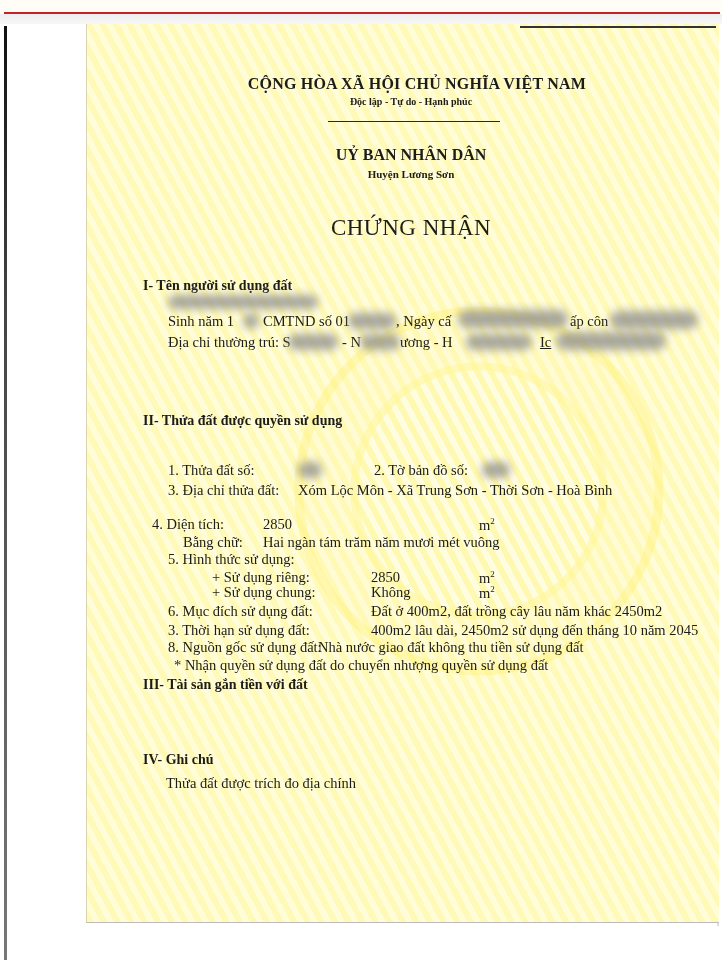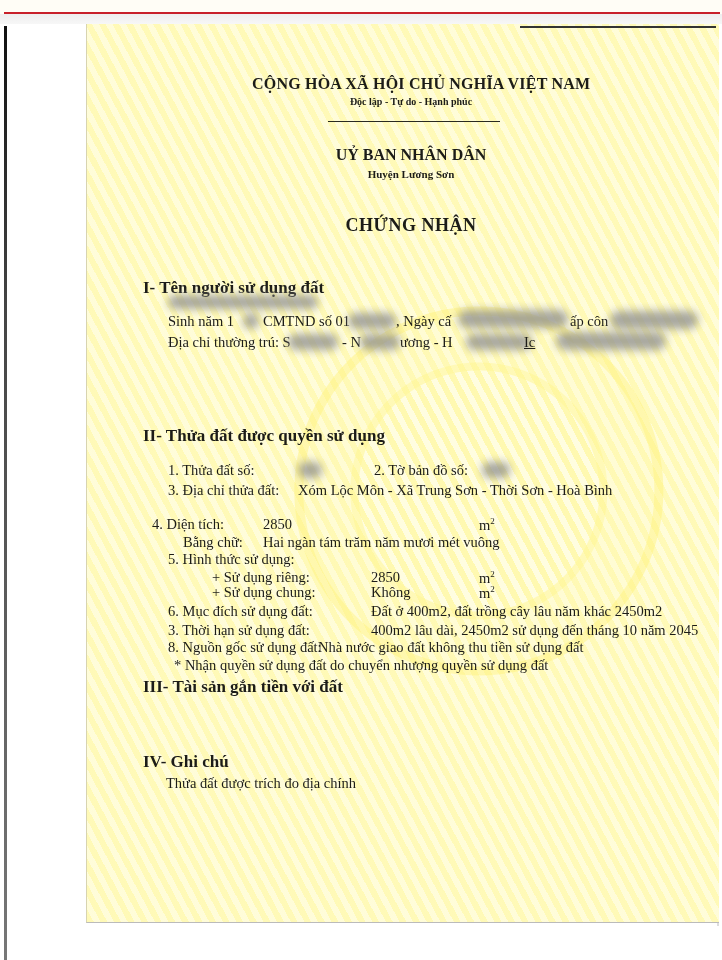--- a/index.html
+++ b/index.html
@@ -18,27 +18,27 @@
     position:absolute; left:86px; top:24px; width:632px; height:898px;
     background:
       radial-gradient(circle at 62% 52%, rgba(255,250,170,0.0) 0 120px, rgba(255,246,150,0.55) 121px 128px, rgba(255,250,190,0.35) 129px 175px, rgba(255,244,140,0.6) 176px 184px, rgba(255,251,200,0.3) 185px 300px),
       repeating-linear-gradient(62deg, rgba(255,247,150,0.55) 0 6px, rgba(255,255,235,0.6) 6px 12px),
       #fffbd0;
     border-left:1px solid #d8d4b0;
     border-bottom:1px solid #bbb;
   }
   .topline { position:absolute; left:520px; top:26px; width:196px; height:2px; background:#333; }
   .t { position:absolute; white-space:nowrap; }
-  .h1 { font-size:16px; font-weight:bold; left:236px; top:75px; width:350px; text-align:left; letter-spacing:0.2px;margin-left:16px; }
+  .h1 { font-size:16px; font-weight:bold; left:236px; top:75px; width:350px; text-align:right; letter-spacing:0.2px; }
   .h2 { font-size:10px; font-weight:bold; left:236px; top:96px; width:350px; text-align:center; }
   .rule { position:absolute; left:328px; top:121px; width:172px; height:1px; background:#2a2a20; }
   .h3 { font-size:16px; font-weight:bold; left:236px; top:146px; width:350px; text-align:center; }
   .h4 { font-size:11px; font-weight:bold; left:236px; top:168px; width:350px; text-align:center; }
-  .title { font-size:18px; font-weight:bold; left:236px; top:215px; width:350px; text-align:center; letter-spacing:0.5px; }
-  .sec { font-size:17px; font-weight:bold; }
+  .title { font-size:23px; font-weight:normal; left:236px; top:215px; width:350px; text-align:center; letter-spacing:0.5px; }
+  .sec { font-size:14px; font-weight:bold; }
   .row { font-size:14.5px; }
   .blur { position:absolute; background:rgba(140,140,140,0.75); filter:blur(4px); border-radius:10px; }
   sup { font-size:9px; }
 </style>
 </head>
 <body>
 
 <div class="topbar"></div>
 <div class="redline"></div>
 <div class="greyband"></div>
@@ -66,24 +66,24 @@
 <div class="blur" style="left:458px;top:310px;width:110px;height:18px;"></div>
 <div class="t row" style="left:570px;top:313px;">ấp côn</div>
 <div class="blur" style="left:610px;top:311px;width:88px;height:18px;"></div>
 
 <div class="t row" style="left:168px;top:334px;">Địa chỉ thường trú: S</div>
 <div class="blur" style="left:288px;top:334px;width:50px;height:16px;"></div>
 <div class="t row" style="left:342px;top:334px;">- N</div>
 <div class="blur" style="left:360px;top:334px;width:40px;height:16px;"></div>
 <div class="t row" style="left:400px;top:334px;">ương - H</div>
 <div class="blur" style="left:466px;top:334px;width:66px;height:16px;"></div>
-<div class="t row" style="left:524px;top:334px;text-decoration:underline;">Ic</div>
+<div class="t row" style="left:540px;top:334px;text-decoration:underline;">Ic</div>
 <div class="blur" style="left:556px;top:332px;width:110px;height:18px;"></div>
 
-<div class="t sec" style="left:143px;top:426px;">II- Thửa đất được quyền sử dụng</div>
+<div class="t sec" style="left:143px;top:413px;">II- Thửa đất được quyền sử dụng</div>
 
 <div class="t row" style="left:168px;top:462px;">1. Thửa đất số:</div>
 <div class="blur" style="left:298px;top:462px;width:24px;height:16px;"></div>
 <div class="t row" style="left:374px;top:462px;">2. Tờ bản đồ số:</div>
 <div class="blur" style="left:482px;top:462px;width:28px;height:16px;"></div>
 
 <div class="t row" style="left:168px;top:482px;">3. Địa chỉ thửa đất:</div>
 <div class="t row" style="left:298px;top:482px;">Xóm Lộc Môn - Xã Trung Sơn - Thời Sơn - Hoà Bình</div>
 
 <div class="t row" style="left:152px;top:516px;font-family:Liberation Serif, serif;">4. Diện tích:</div>

